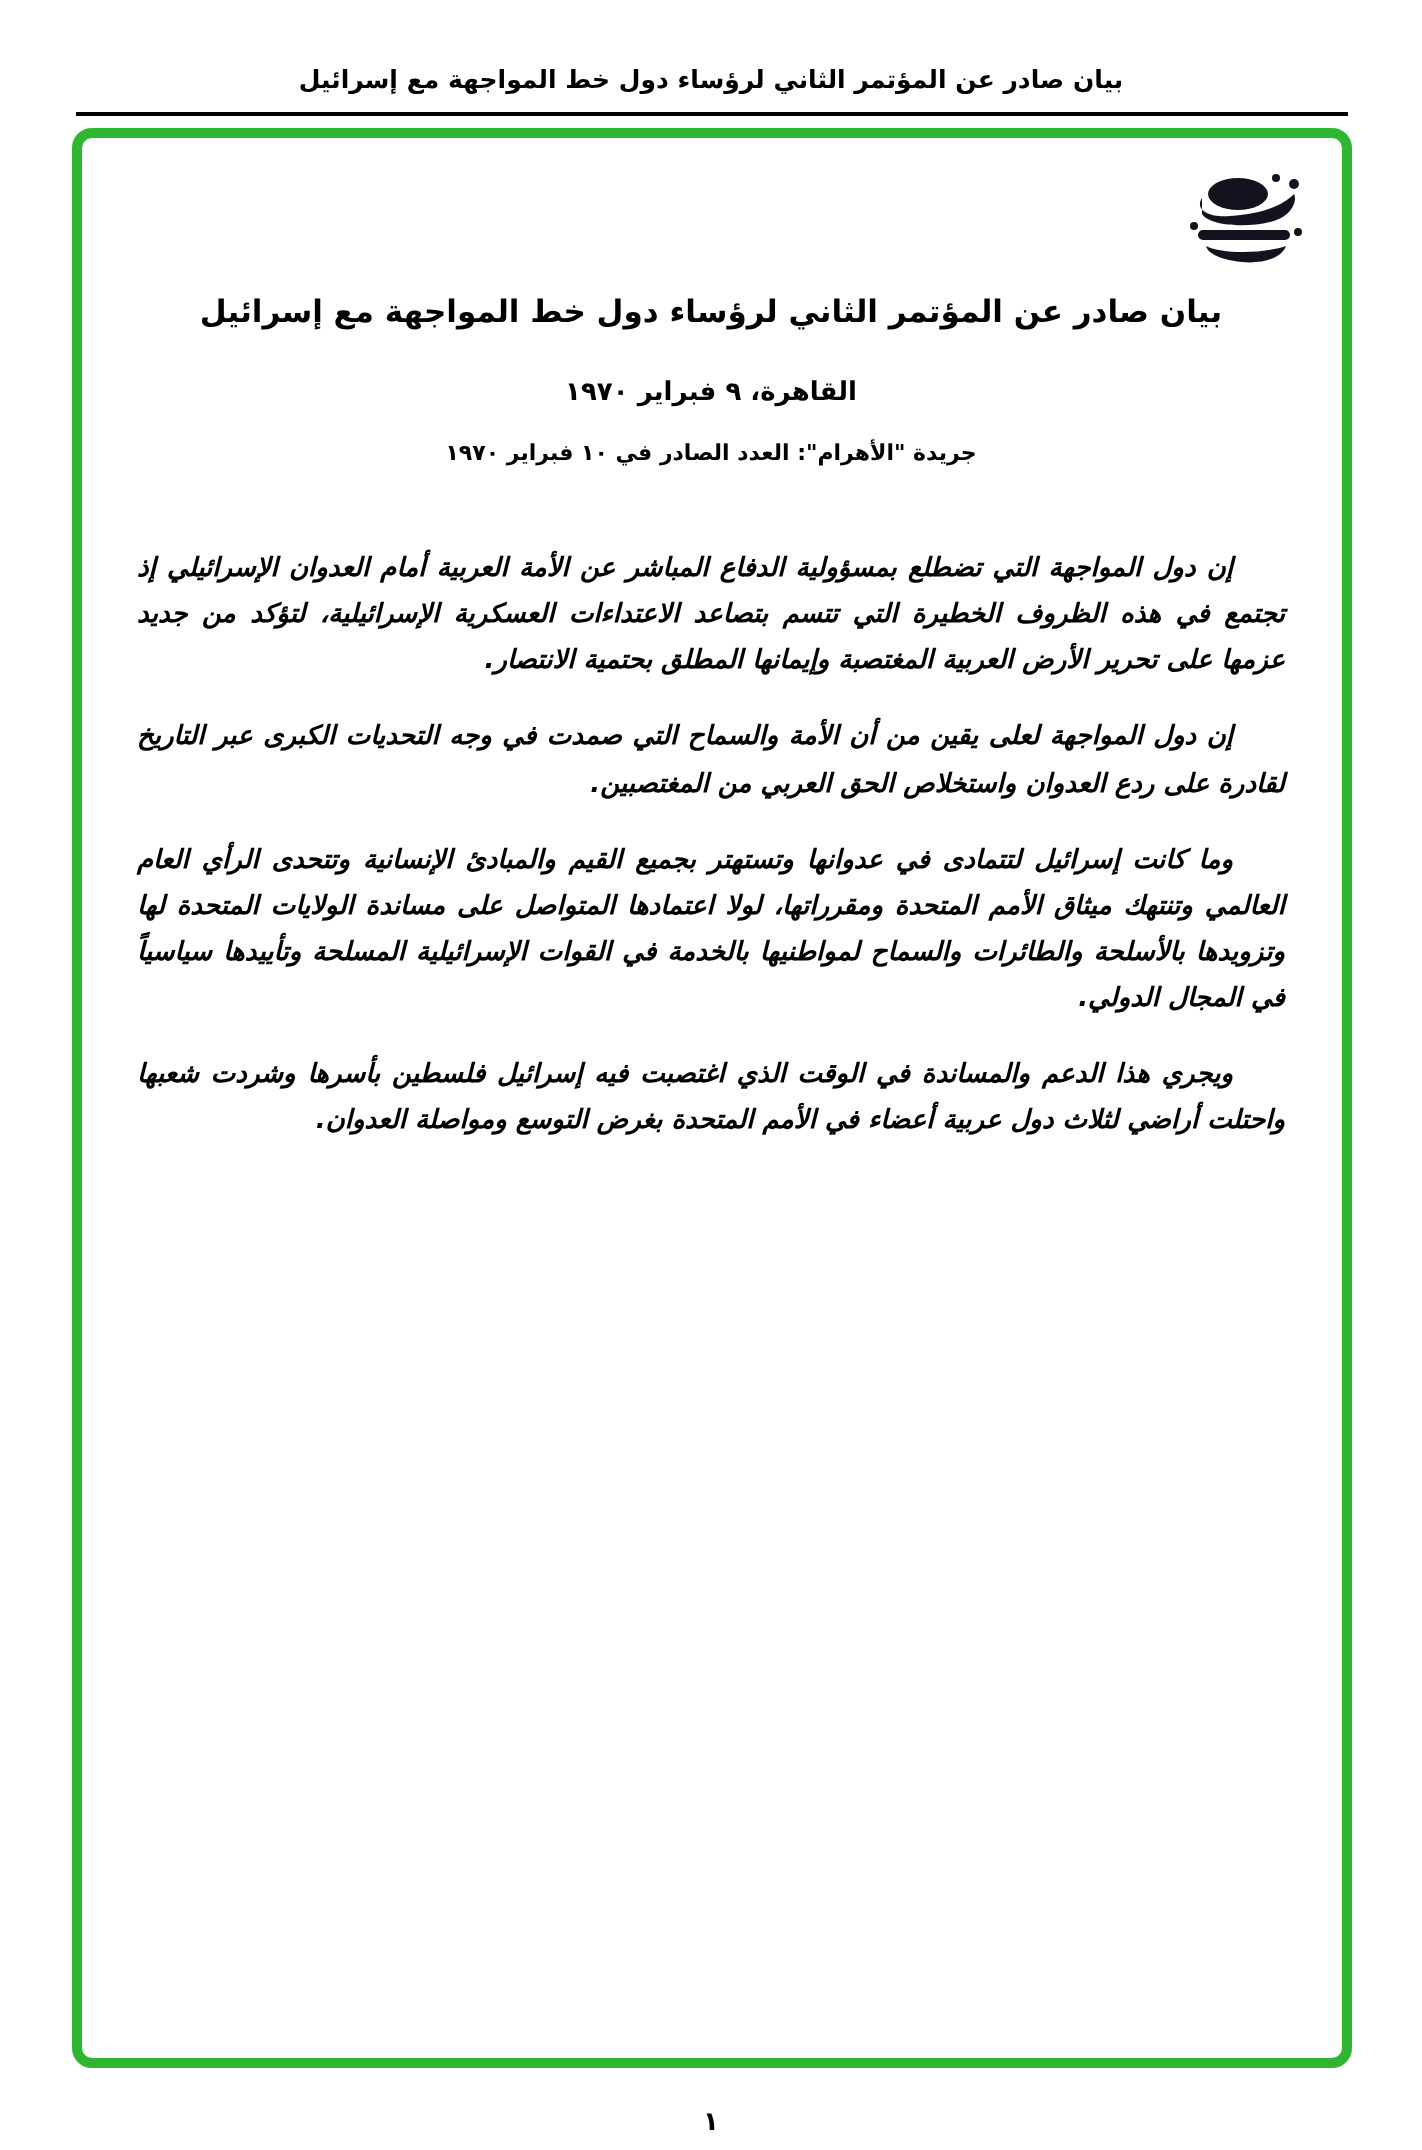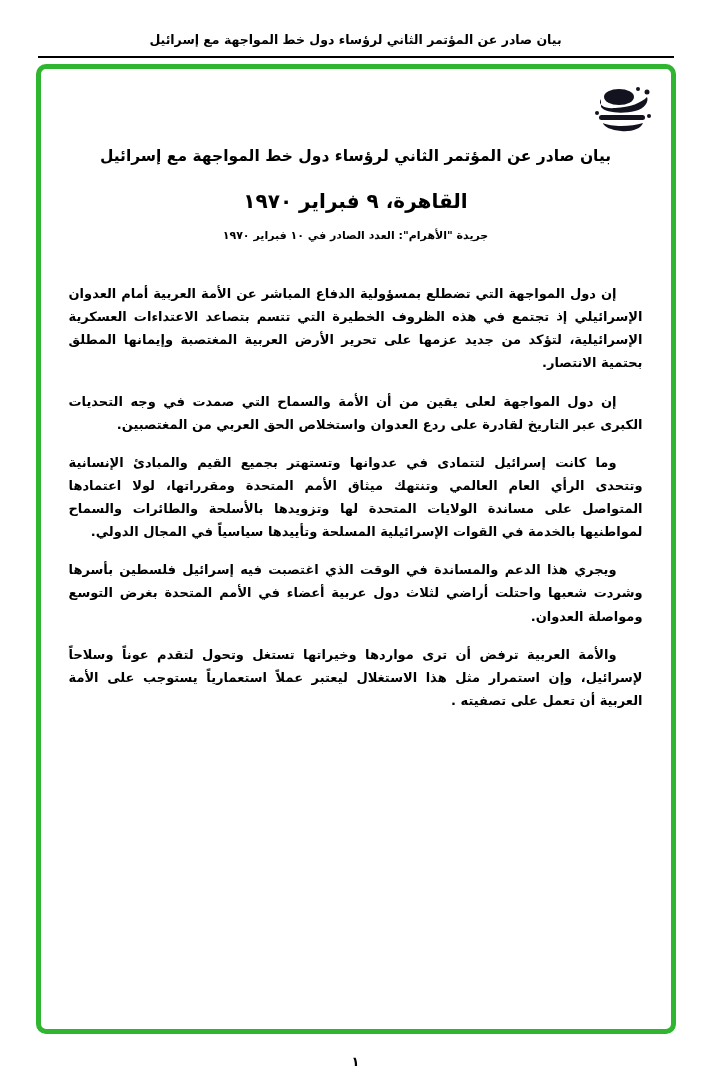--- a/index.html
+++ b/index.html
@@ -47,34 +47,35 @@
   .doc-title {
     text-align: center;
     font-weight: bold;
     font-size: 15.5px;
     margin-top: 62px;
     direction: rtl;
   }
   .doc-subtitle {
     text-align: center;
     font-weight: bold;
-    font-size: 20px;
+    font-size: 13px;
     margin-top: 24px;
     letter-spacing: 2px;
     direction: rtl;
   }
   .doc-source {
     text-align: center;
     font-weight: bold;
     font-size: 11px;
     margin-top: 16px;
     direction: rtl;
   }
   .document-body {
     margin-top: 40px;
+    font-style: italic;
   }
   .document-body p {
     direction: rtl;
     text-align: justify;
     font-size: 13px;
     font-weight: bold;
     line-height: 1.78;
     text-indent: 26px;
     margin: 0 0 15px 0;
   }
@@ -116,18 +117,17 @@
 
   <div class="doc-subtitle">القاهرة، ٩ فبراير ١٩٧٠</div>
 
   <div class="doc-source">جريدة "الأهرام": العدد الصادر في ١٠ فبراير ١٩٧٠</div>
 
   <div class="document-body">
     <p>إن دول المواجهة التي تضطلع بمسؤولية الدفاع المباشر عن الأمة العربية أمام العدوان الإسرائيلي إذ تجتمع في هذه الظروف الخطيرة التي تتسم بتصاعد الاعتداءات العسكرية الإسرائيلية، لتؤكد من جديد عزمها على تحرير الأرض العربية المغتصبة وإيمانها المطلق بحتمية الانتصار.</p>
     <p>إن دول المواجهة لعلى يقين من أن الأمة والسماح التي صمدت في وجه التحديات الكبرى عبر التاريخ لقادرة على ردع العدوان واستخلاص الحق العربي من المغتصبين.</p>
     <p>وما كانت إسرائيل لتتمادى في عدوانها وتستهتر بجميع القيم والمبادئ الإنسانية وتتحدى الرأي العام العالمي وتنتهك ميثاق الأمم المتحدة ومقرراتها، لولا اعتمادها المتواصل على مساندة الولايات المتحدة لها وتزويدها بالأسلحة والطائرات والسماح لمواطنيها بالخدمة في القوات الإسرائيلية المسلحة وتأييدها سياسياً في المجال الدولي.</p>
     <p>ويجري هذا الدعم والمساندة في الوقت الذي اغتصبت فيه إسرائيل فلسطين بأسرها وشردت شعبها واحتلت أراضي لثلاث دول عربية أعضاء في الأمم المتحدة بغرض التوسع ومواصلة العدوان.</p>
-    <p>والأمة العربية ترفض أن ترى مواردها وخيراتها تستغل وتحول لتقدم عوناً وسلاحاً لإسرائيل، وإن استمرار مثل هذا الاستغلال ليعتبر عملاً استعمارياً يستوجب على الأمة العربية أن تعمل على تصفيته .</p>
   </div>
 
 </div>
 
 <div class="page-number">١</div>
 
 </body></html>

